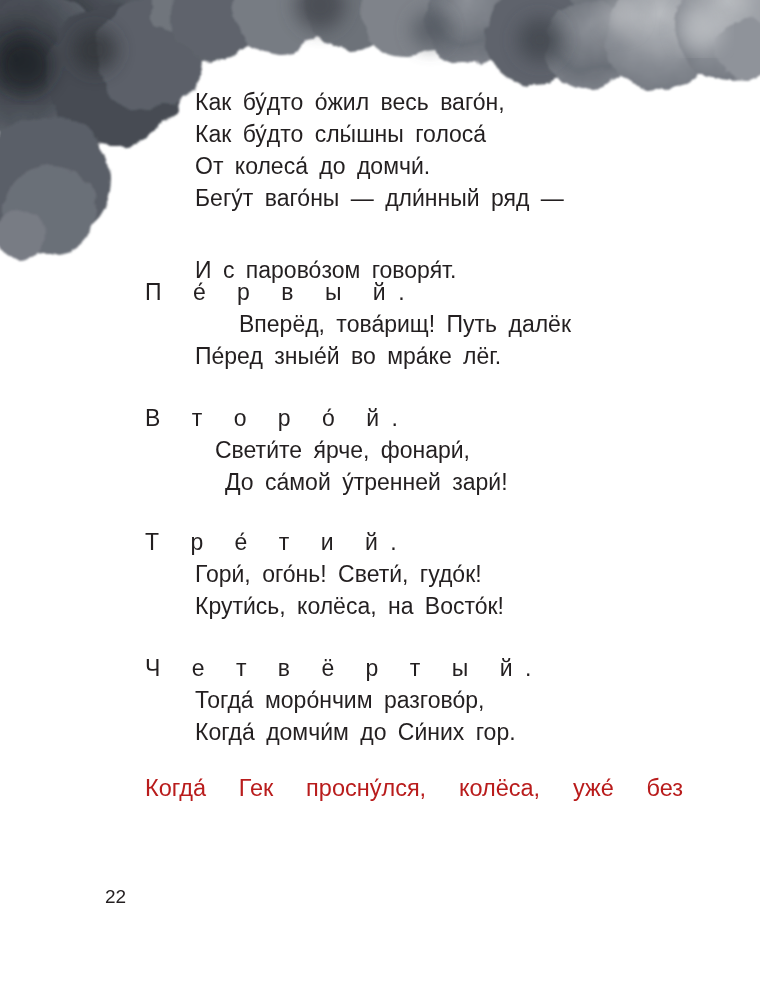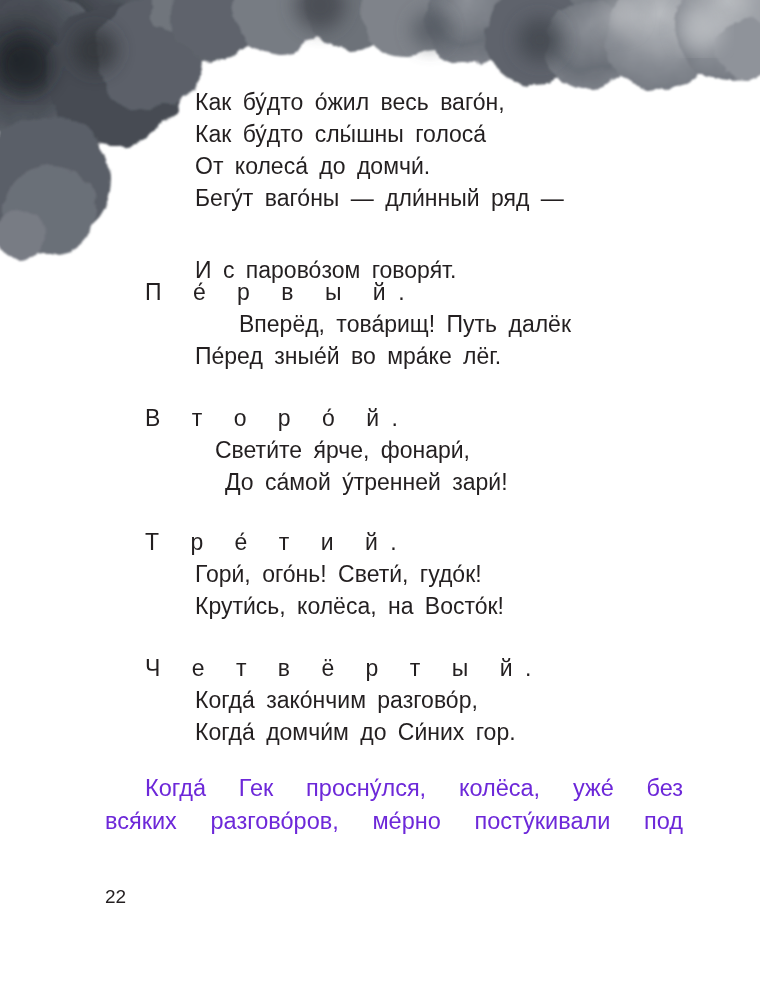--- a/index.html
+++ b/index.html
@@ -10,21 +10,21 @@
       color:#222222;
     }
     .cloud { position:absolute; left:0; top:0; width:760px; height:270px; }
     .line {
       position:absolute; font-size:23px; line-height:28px; white-space:nowrap;
       word-spacing:5px; color:#231f20;
     }
     .speaker { letter-spacing:12.5px; word-spacing:0; }
     .prose {
       position:absolute; left:105px; width:578px; font-size:23.5px; line-height:32.5px;
-      text-align:justify; text-align-last:justify; white-space:nowrap; color:#6d28d9;
+      text-align:justify; text-align-last:justify; white-space:nowrap; color:#b91c1c;
     }
     .prose-line { display:block; text-align:justify; text-align-last:justify; white-space:normal; }
     .page-num { position:absolute; left:105px; top:886px; font-size:19px; color:#231f20; }
   </style>
 </head>
 <body>
 
 <svg class="cloud" viewBox="0 0 760 270" xmlns="http://www.w3.org/2000/svg">
   <defs>
     <filter id="wc" x="-10%" y="-10%" width="120%" height="120%">
@@ -108,22 +108,21 @@
 </div>
 
 <div>
   <div class="line speaker" style="left:145px;top:528px;">Т р е́ т и й.</div>
   <div class="line" style="left:195px;top:560px;">Гори́, ого́нь! Свети́, гудо́к!</div>
   <div class="line" style="left:195px;top:592px;">Крути́сь, колёса, на Восто́к!</div>
 </div>
 
 <div>
   <div class="line speaker" style="left:145px;top:654px;">Ч е т в ё р т ы й.</div>
-  <div class="line" style="left:195px;top:686px;">Когда́ зако́нчим разгово́р,</div>
+  <div class="line" style="left:195px;top:686px;">Тогда́ моро́нчим разгово́р,</div>
   <div class="line" style="left:195px;top:718px;">Когда́ домчи́м до Си́них гор.</div>
 </div>
 
 <div class="prose" style="top:772px;">
   <span class="prose-line" style="padding-left:40px;">Когда́ Гек просну́лся, колёса, уже́ без</span>
-  <span class="prose-line">вся́ких разгово́ров, ме́рно посту́кивали под</span>
 </div>
 
 <div class="page-num">22</div>
 
 </body></html>

